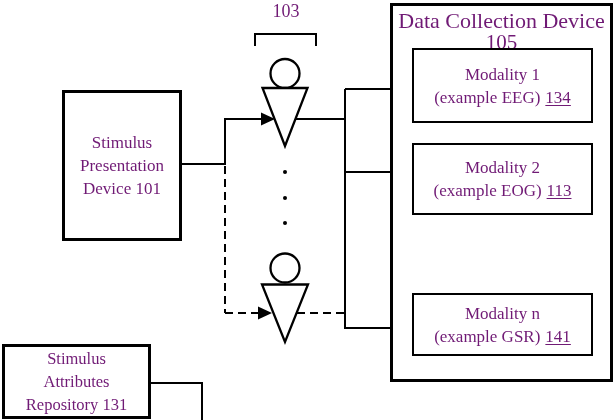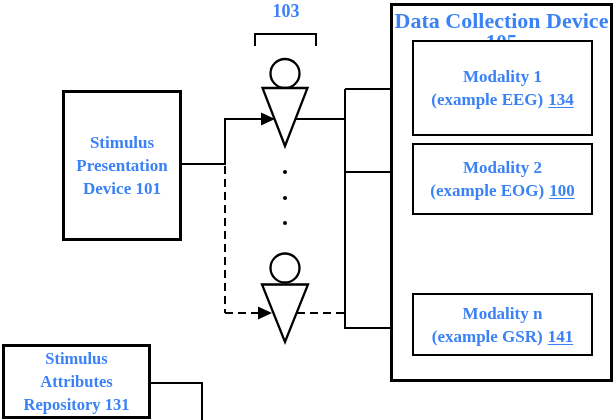--- a/index.html
+++ b/index.html
@@ -6,23 +6,22 @@
     margin: 0;
     padding: 0;
     background: #ffffff;
   }
   #stage {
     position: relative;
     width: 616px;
     height: 420px;
     background: #ffffff;
     font-family: "Liberation Serif", "DejaVu Serif", serif;
-    color: #3b82f6;
+    color: #701a75;
     overflow: hidden;
-    font-weight: bold;
   }
   #wires {
     position: absolute;
     left: 0; top: 0;
     width: 616px; height: 420px;
   }
   .box {
     position: absolute;
     box-sizing: border-box;
     border: 3px solid #000000;
@@ -72,21 +71,21 @@
   }
   #dcd-ref {
     font-size: 21px;
     line-height: 21px;
   }
   
   .modality {
     left: 412px;
     width: 181px;
   }
-  #modality-1 { top: 40px;  height: 96px; align-items: center; }
+  #modality-1 { top: 48px;  height: 75px; align-items: center; }
   #modality-2 { top: 143px; height: 72px; }
   #modality-n { top: 293px; height: 63px; }
 
   
   #repo-box {
     left: 2px; top: 344px;
     width: 149px; height: 75px;
   }
   #repo-box .txt { line-height: 23px; font-size: 16.5px; }
 </style>
@@ -161,21 +160,21 @@
   <div class="box thin modality" id="modality-1">
     <div class="txt">Modality 1</div>
     <div class="txt">
       <span>(example EEG)</span><span class="u ref-gap">134</span>
     </div>
   </div>
 
   <div class="box thin modality" id="modality-2">
     <div class="txt">Modality 2</div>
     <div class="txt">
-      <span>(example EOG)</span><span class="u ref-gap">100</span>
+      <span>(example EOG)</span><span class="u ref-gap">113</span>
     </div>
   </div>
 
   <div class="box thin modality" id="modality-n">
     <div class="txt">Modality n</div>
     <div class="txt">
       <span>(example GSR)</span><span class="u ref-gap">141</span>
     </div>
   </div>
 

